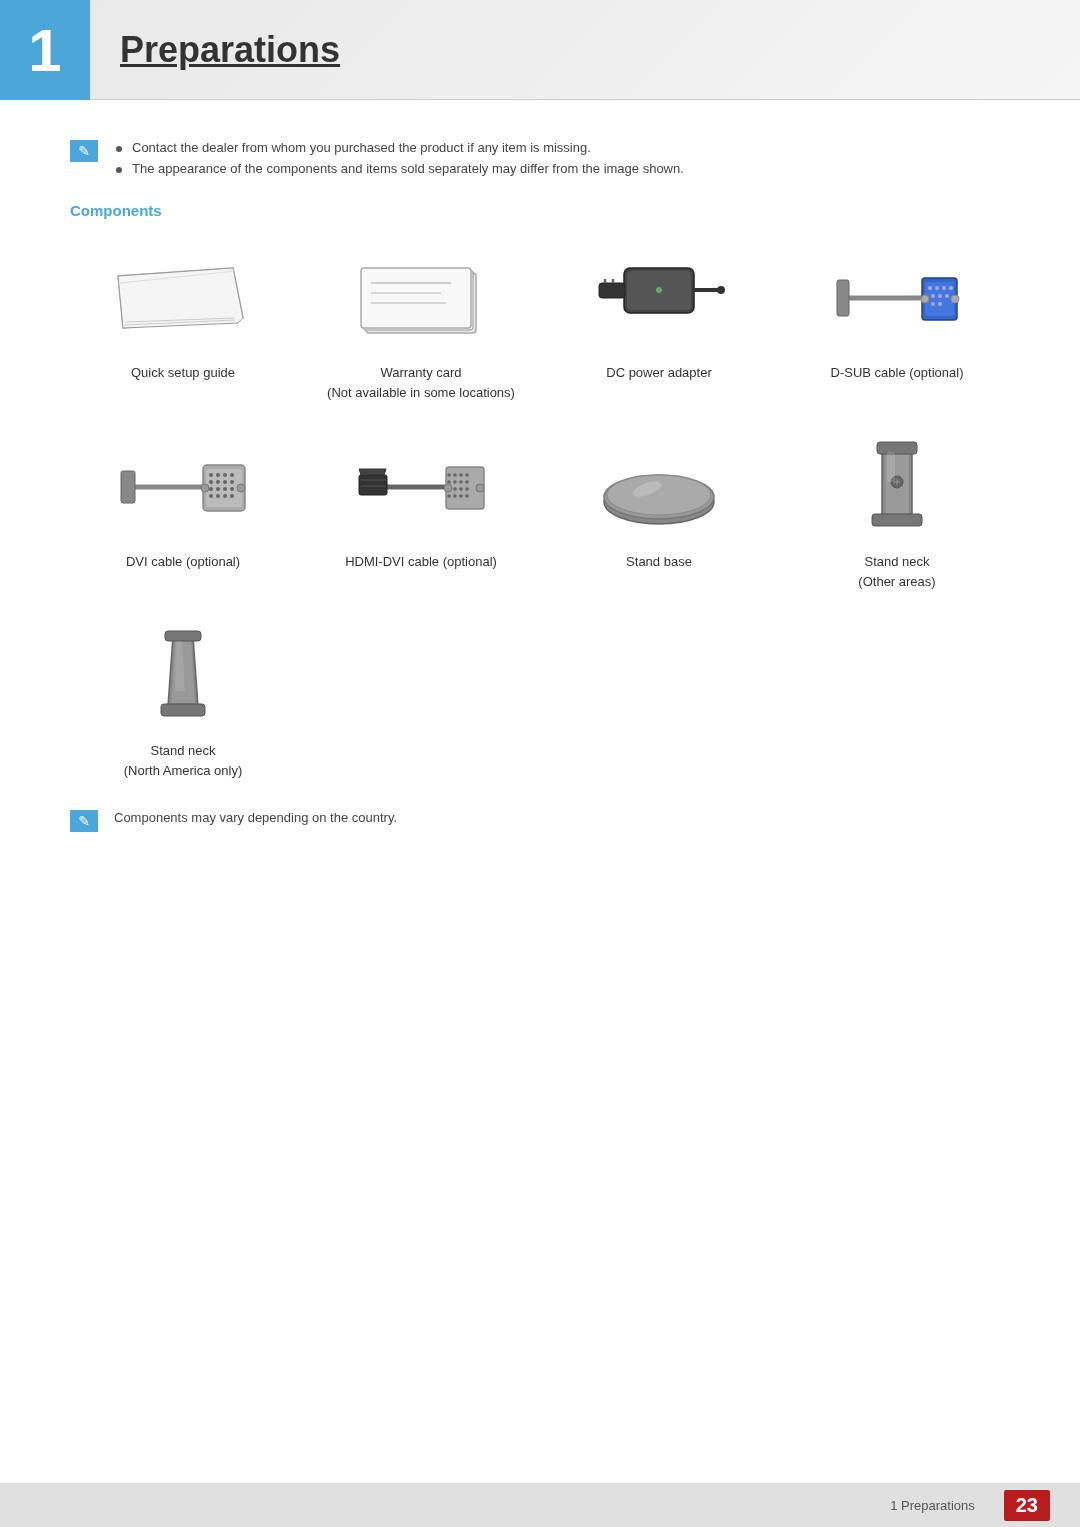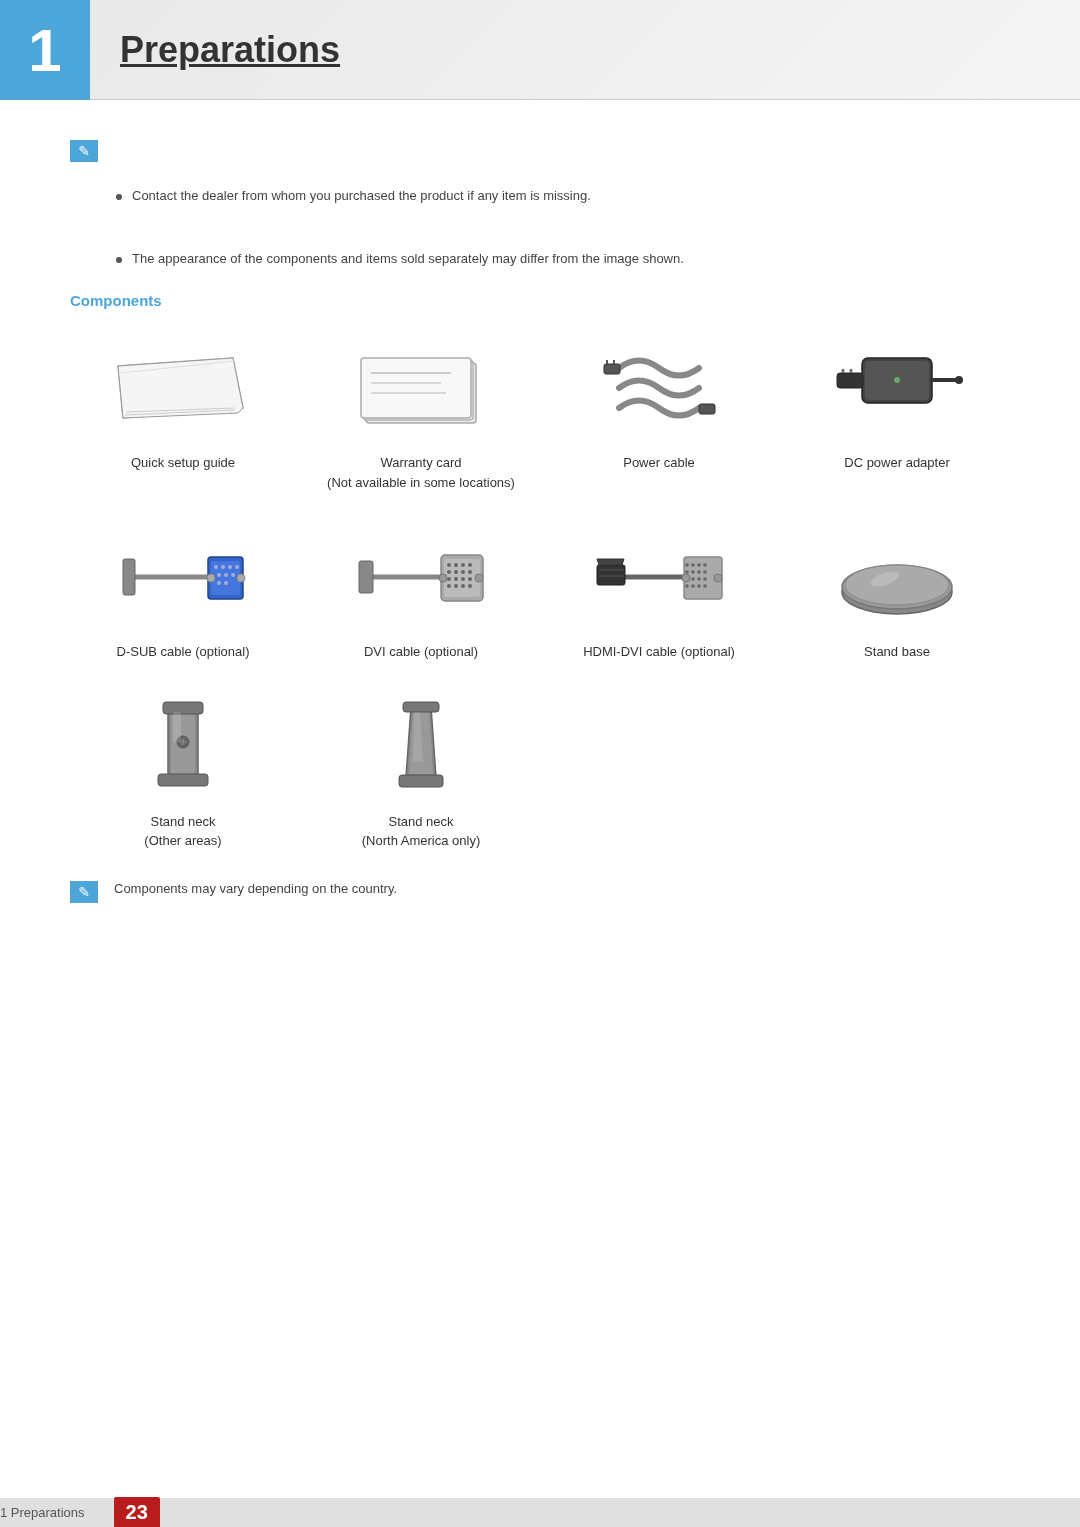--- a/index.html
+++ b/index.html
@@ -82,21 +82,20 @@
     .bullets {
       margin-left: 36px;
       margin-bottom: 20px;
     }
     .bullet-item {
       display: flex;
       align-items: flex-start;
       margin-bottom: 6px;
       font-size: 13px;
       color: #444;
-      margin-top: 48px;
     }
     .bullet-dot {
       width: 6px;
       height: 6px;
       background: #555;
       border-radius: 50%;
       margin-right: 10px;
       margin-top: 6px;
       flex-shrink: 0;
     }
@@ -141,24 +140,25 @@
 
     
     svg { overflow: visible; }
 
     
     .footer {
       position: absolute;
       bottom: 0;
       left: 0;
       width: 100%;
-      height: 29px;
+      height: 44px;
       background: #e0e0e0;
       display: flex;
       align-items: center;
+      justify-content: flex-end;
       padding-right: 30px;
     }
     .footer-text {
       font-size: 13px;
       color: #555;
       margin-right: 10px;
     }
     .footer-number {
       font-size: 20px;
       font-weight: bold;
@@ -239,37 +239,20 @@
           <line x1="20" y1="55" x2="95" y2="55" stroke="#ccc" stroke-width="1.5"></line>
         </svg>
       </div>
       <span class="component-label">
         <span>Warranty card</span><br>
         <span>(Not available in some locations)</span>
       </span>
     </div>
 
 
-    <div class="component-item">
-      <div class="component-img">
-        <svg width="140" height="100" viewBox="0 0 140 100">
-
-          <path d="M 30,30 Q 50,15 70,30 Q 90,45 110,30" fill="none" stroke="#888" stroke-width="6" stroke-linecap="round"></path>
-          <path d="M 30,50 Q 50,35 70,50 Q 90,65 110,50" fill="none" stroke="#888" stroke-width="6" stroke-linecap="round"></path>
-          <path d="M 30,70 Q 50,55 70,70 Q 90,85 110,70" fill="none" stroke="#888" stroke-width="6" stroke-linecap="round"></path>
-
-          <rect x="15" y="26" width="16" height="10" rx="2" fill="#555" stroke="#333" stroke-width="1"></rect>
-          <line x1="18" y1="22" x2="18" y2="26" stroke="#555" stroke-width="2"></line>
-          <line x1="25" y1="22" x2="25" y2="26" stroke="#555" stroke-width="2"></line>
-
-          <rect x="110" y="66" width="16" height="10" rx="2" fill="#555" stroke="#333" stroke-width="1"></rect>
-        </svg>
-      </div>
-      <span class="component-label">Power cable</span>
-    </div>
 
     <div class="component-item">
       <div class="component-img">
         <svg width="140" height="110" viewBox="0 0 140 110">
 
           <rect x="35" y="25" width="70" height="45" rx="6" fill="#444" stroke="#222" stroke-width="1.5"></rect>
           <rect x="38" y="28" width="64" height="39" rx="4" fill="#555"></rect>
 
           <line x1="105" y1="47" x2="130" y2="47" stroke="#333" stroke-width="4" stroke-linecap="round"></line>
           <circle cx="132" cy="47" r="4" fill="#333"></circle>

